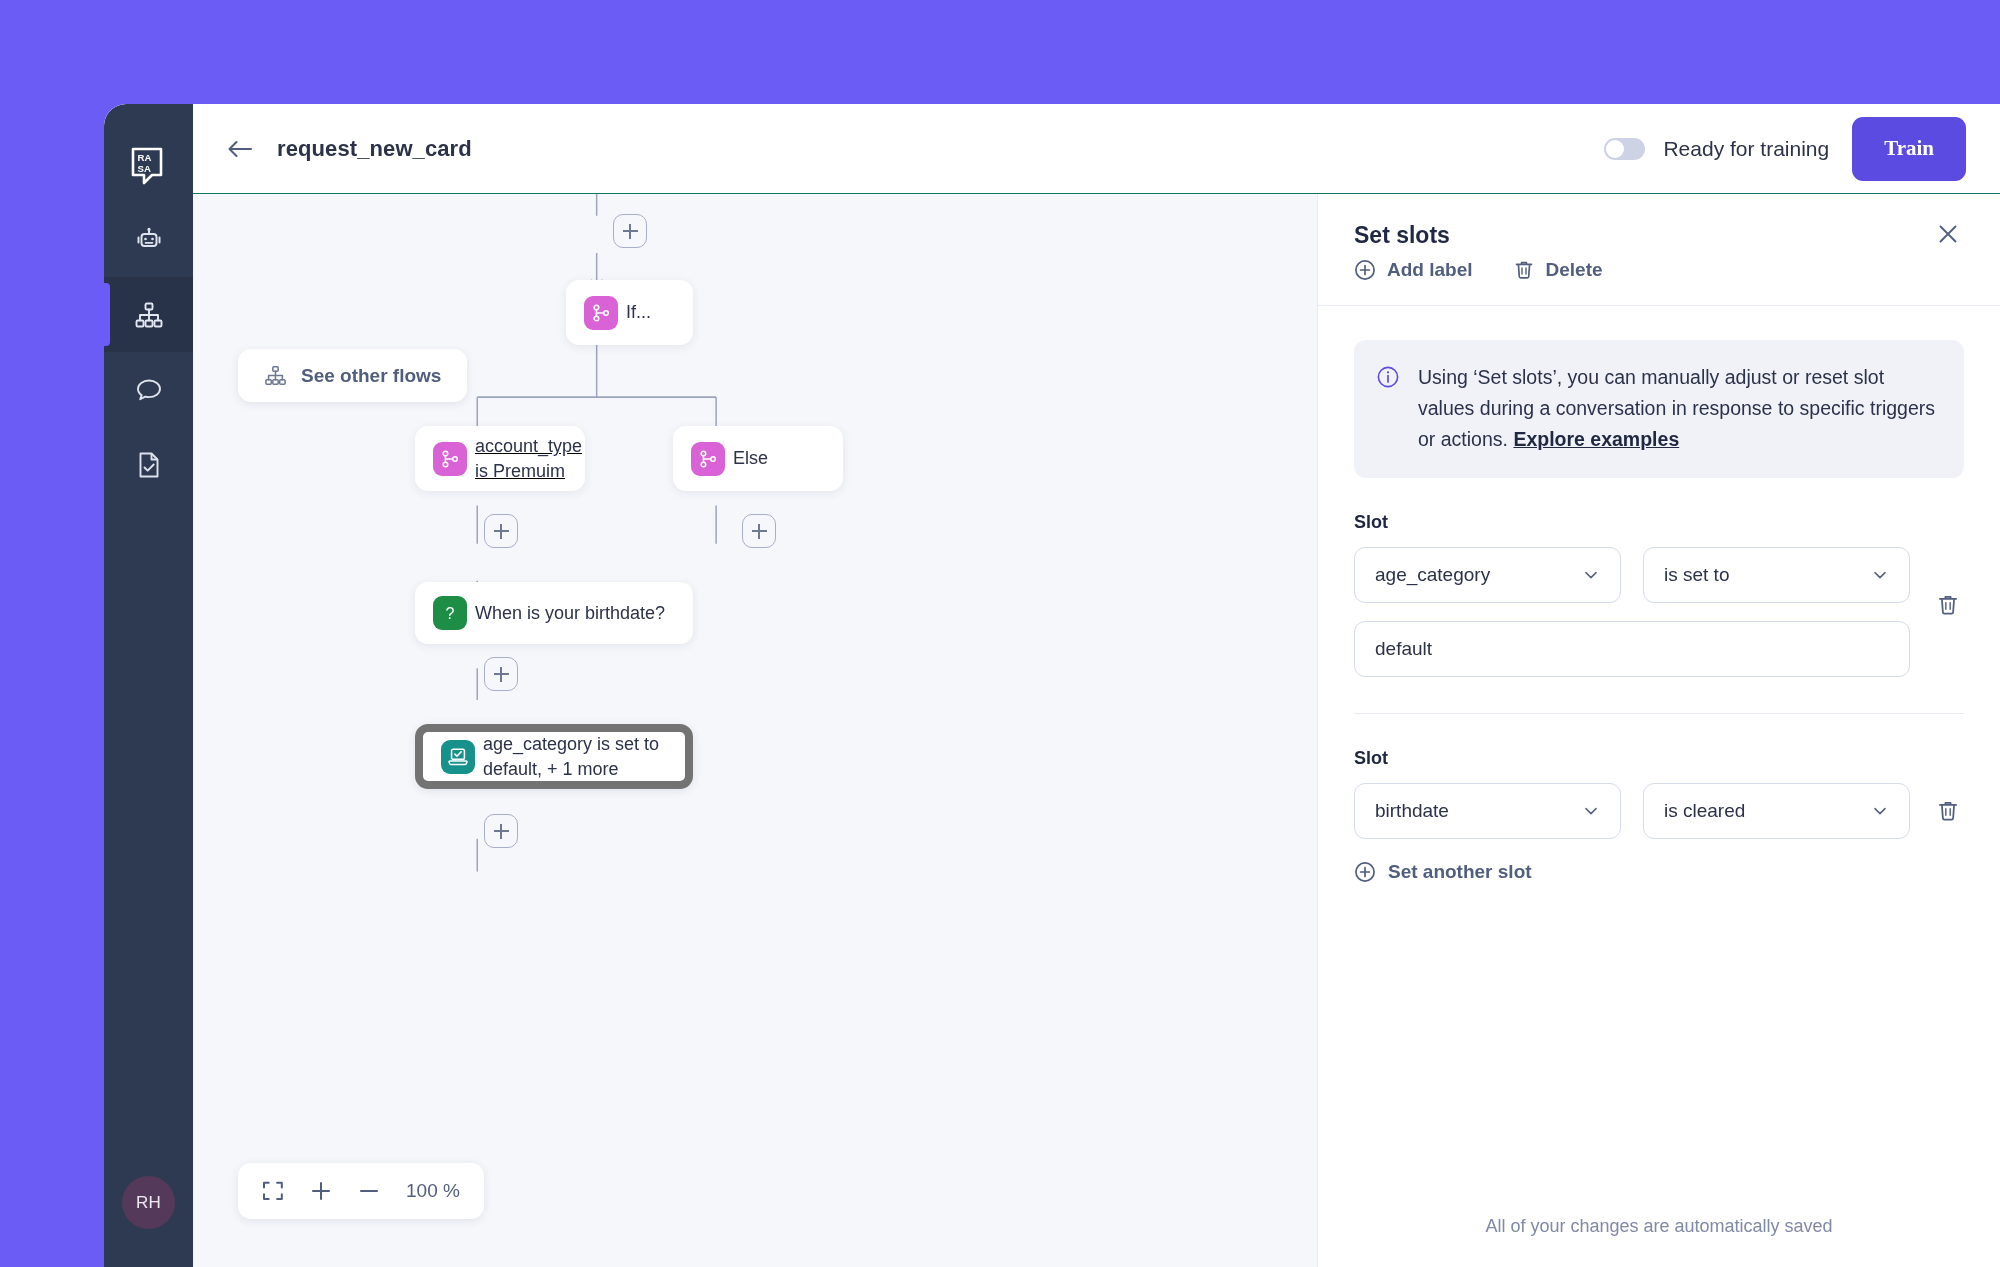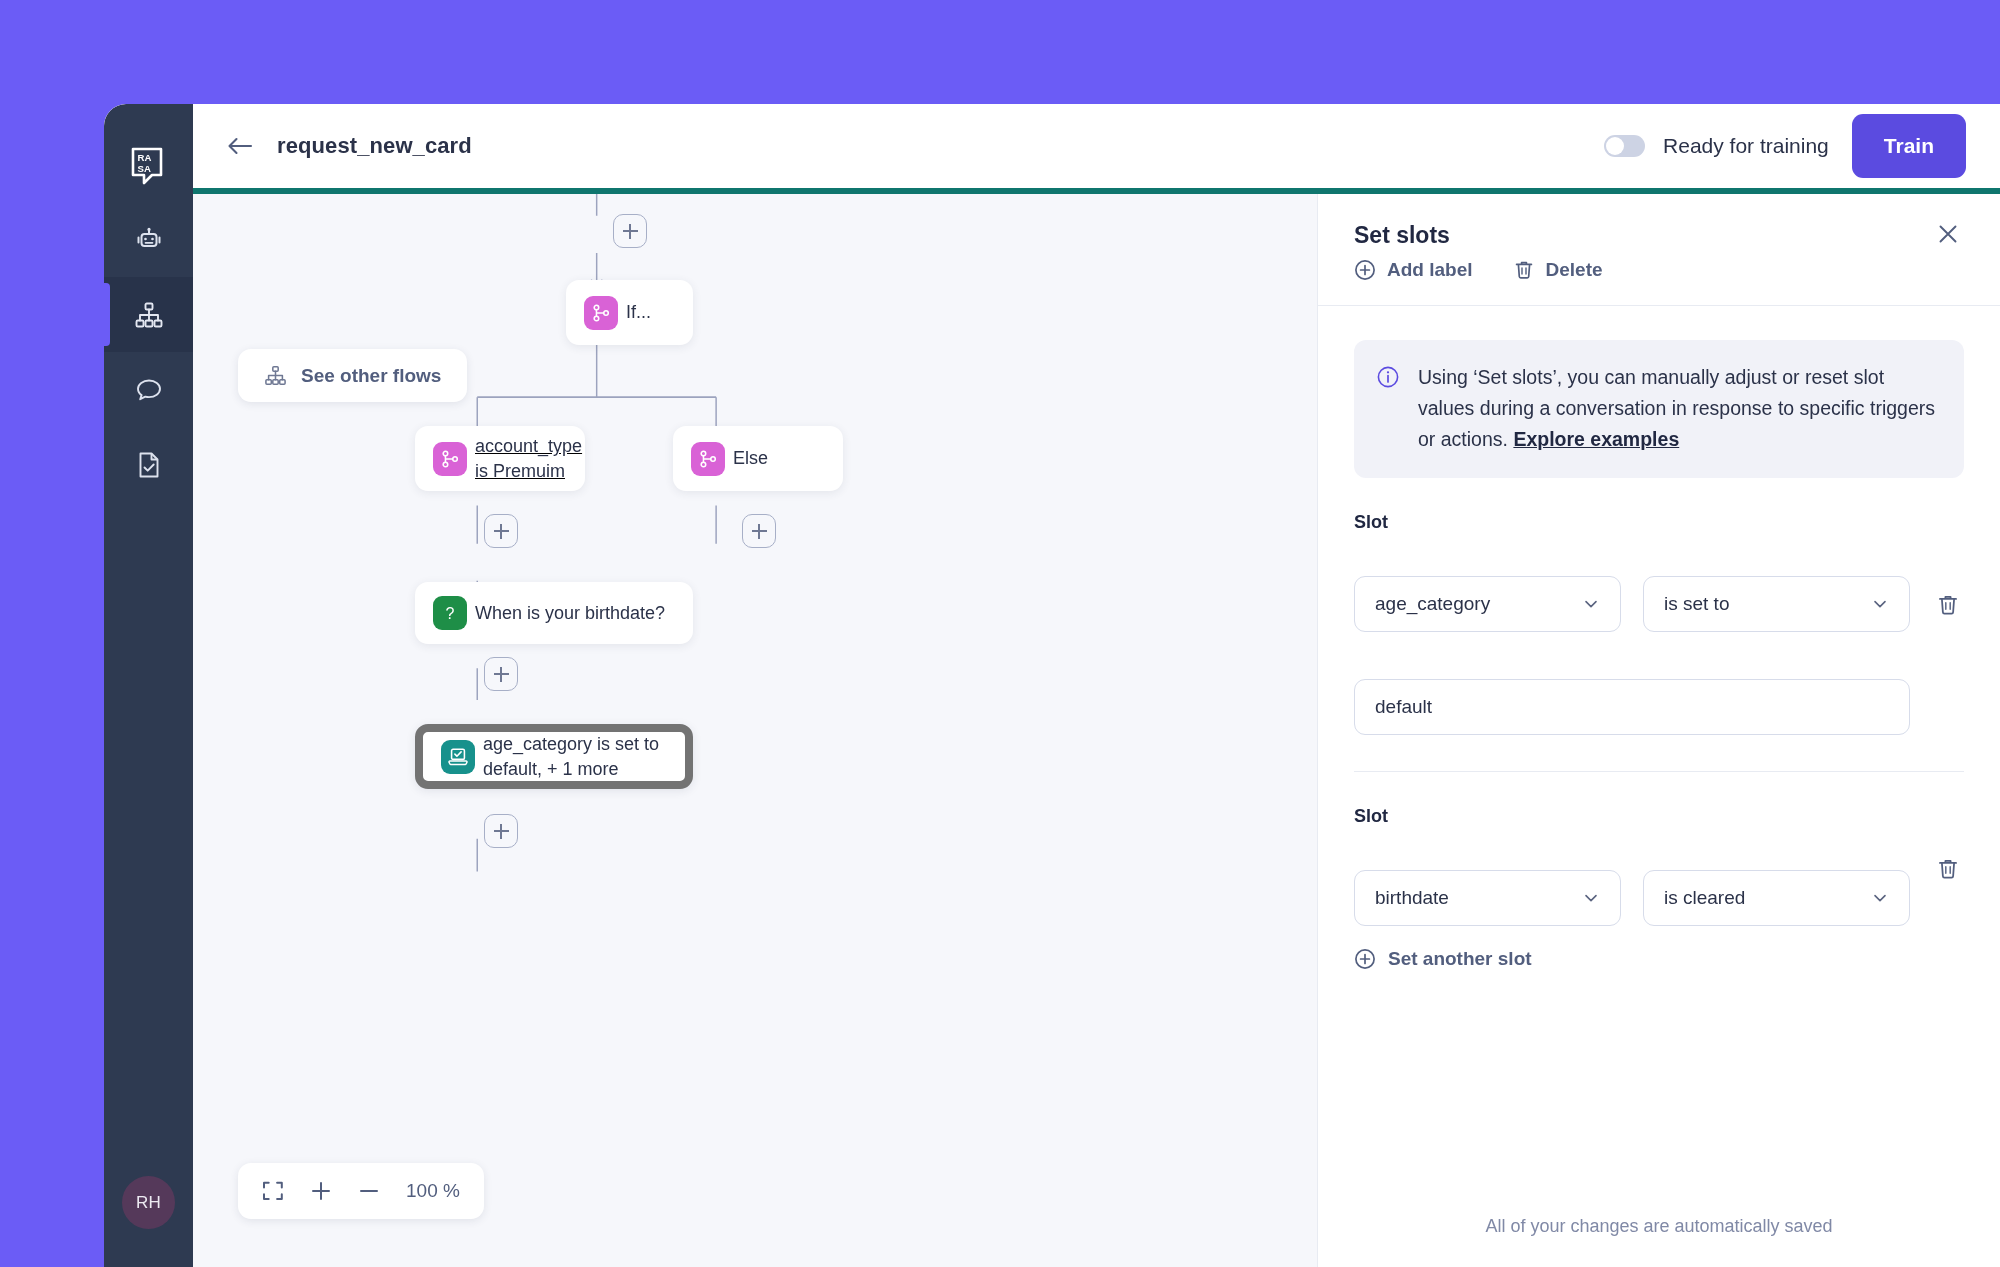--- a/index.html
+++ b/index.html
@@ -57,21 +57,21 @@
     margin-bottom: 38px; cursor: pointer;
   }
 
   
   #main-col { flex: 1 1 auto; display: flex; flex-direction: column; min-width: 0; }
 
   
   #topbar {
     height: 90px; flex: 0 0 90px;
     background: #fff;
-    border-bottom: 6px solid #0f766e;
+    border-bottom: 1px solid #0f766e;
     display: flex; align-items: center;
     padding: 0 34px 0 34px;
   }
   #back-arrow { cursor: pointer; display: flex; align-items: center; margin-right: 24px; }
   #flow-title {
     font-size: 22px; font-weight: bold; color: #2B3249; letter-spacing: .1px;
   }
   .topbar-right { margin-left: auto; display: flex; align-items: center; gap: 0; }
   #train-toggle {
     width: 41px; height: 22px; border-radius: 11px;
@@ -81,21 +81,21 @@
   #train-toggle::after {
     content: ""; position: absolute; left: 2px; top: 2px;
     width: 18px; height: 18px; border-radius: 50%; background: #fff;
   }
   #ready-label { font-size: 21px; color: #2B3249; margin-right: 23px; white-space: nowrap; }
   #train-button {
     background: #5B4BE0; color: #fff;
     font-size: 21px; font-weight: bold;
     border: none; border-radius: 11px;
     padding: 0 32px; height: 64px; cursor: pointer;
-    font-family: Liberation Sans, sans-serif;
+    font-family: Liberation Serif, serif;
   }
 
   
   #body-row { flex: 1 1 auto; display: flex; min-height: 0; }
 
   
   #canvas {
     flex: 1 1 auto; position: relative;
     background: #F6F7FB;
     border-right: 1px solid #E8EBF2;
@@ -207,21 +207,21 @@
   .slot-group { margin-top: 34px; }
   .group-divider { height: 1px; background: #E8EBF2; margin-top: 36px; }
   .slot-label { font-size: 18px; font-weight: bold; color: #212842; margin-bottom: 14px; }
   .slot-rows { display: flex; align-items: flex-start; gap: 22px; }
   .slot-fields { flex: 1 1 auto; display: flex; flex-direction: column; gap: 18px; min-width: 0; }
   .field-row { display: flex; gap: 22px; }
   .select-box, .text-box {
     height: 56px; border: 1.5px solid #D7DCEA; border-radius: 11px;
     display: flex; align-items: center; padding: 0 20px;
     font-size: 19px; color: #2B3249; background: #fff;
-    cursor: pointer; flex: 1 1 0; min-width: 0; margin-top: 29px;
+    cursor: pointer; flex: 1 1 0; min-width: 0;
   }
   .text-box { cursor: text; }
   .select-box .sel-val {
     flex: 1 1 auto; overflow: hidden; text-overflow: ellipsis; white-space: nowrap;
   }
   .chev { flex: 0 0 auto; margin-left: 10px; display: flex; }
   .row-delete {
     flex: 0 0 auto; cursor: pointer; padding: 4px;
     display: flex; align-items: center; justify-content: center;
   }

